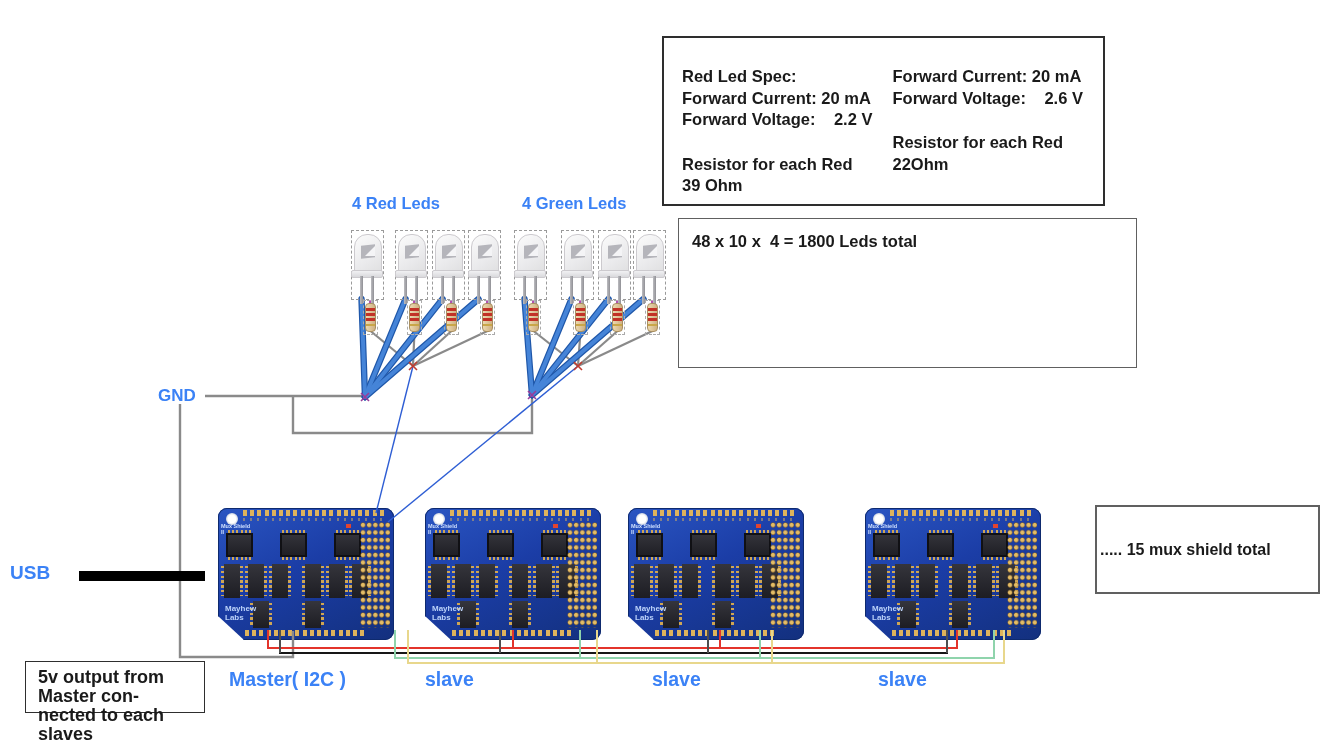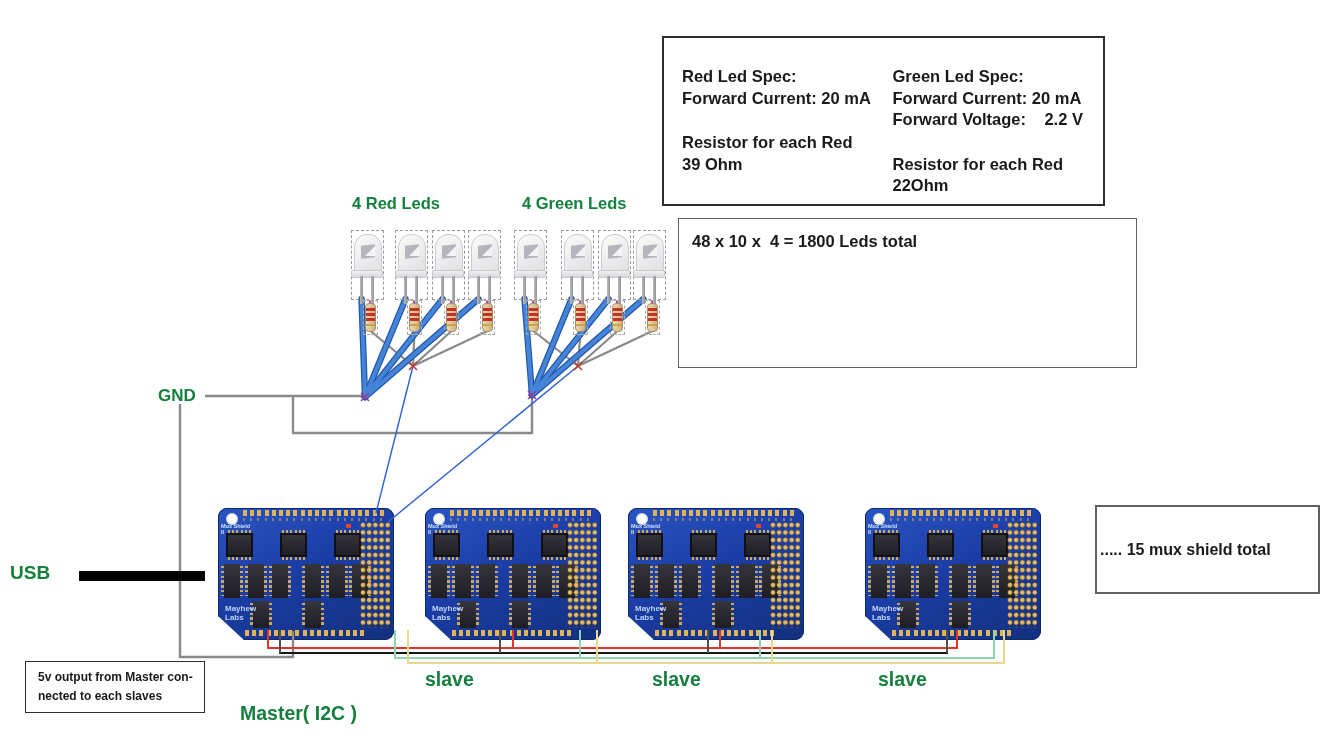--- a/index.html
+++ b/index.html
@@ -17,24 +17,24 @@
   .spec-col{width:223px;}
   .spec-line{font-size:16.5px;line-height:21.5px;font-weight:600;white-space:pre;}
   .spec-gap{height:23px;}
   .note-box{left:678px;top:218px;width:459px;height:150px;border:1.5px solid #606060;padding:13px 10px 0 13px;}
   .note-line{font-size:16.5px;font-weight:600;white-space:pre;}
   .note-line2{}
   .mux-box{left:1095px;top:505px;width:225px;height:89px;border:2px solid #606060;
            display:flex;align-items:center;padding-left:3px;}
   .mux-box .note-line{font-size:16px;}
   .pwr-box{left:25px;top:661px;width:180px;height:52px;border:1.6px solid #2e2e2e;padding:6px 0 0 12px;}
-  .pwr-line{font-size:12px;line-height:19px;font-weight:600;}
+  .pwr-line{font-size:18px;line-height:19px;font-weight:600;}
 
   
-  .lbl{position:absolute;font-weight:600;color:#15803d;}
+  .lbl{position:absolute;font-weight:600;color:#3b82f6;}
   .lbl-gnd{left:158px;top:386px;font-size:17px;}
   .lbl-usb{left:10px;top:562px;font-size:19px;}
   .lbl-redleds{left:352px;top:194px;font-size:16.5px;}
   .lbl-greenleds{left:522px;top:194px;font-size:16.5px;}
   .board-label{top:668px;font-size:19.5px;}
 
   
   .led-unit{position:absolute;width:34px;height:106px;}
   .dashbox{position:absolute;left:0;top:0;width:31px;height:68px;border:1px dashed #9a9a9a;}
   .dashbox-res{position:absolute;left:12px;top:70px;width:13px;height:33px;border:1px dashed #ababab;}
@@ -428,28 +428,28 @@
       </div>
     </div>
     </div>
 
   <div id="ui-layer">
 
     <div class="box spec-box">
       <div class="spec-col">
         <div class="spec-line">Red Led Spec:</div>
         <div class="spec-line">Forward Current: 20 mA</div>
+        <div class="spec-line">Forward Voltage:    2.2 V</div>
         <div class="spec-gap"></div>
         <div class="spec-line">Resistor for each Red</div>
         <div class="spec-line">39 Ohm</div>
       </div>
       <div class="spec-col">
-        <div class="spec-line">Green Led Spec:</div>
         <div class="spec-line">Forward Current: 20 mA</div>
-        <div class="spec-line">Forward Voltage:    2.2 V</div>
+        <div class="spec-line">Forward Voltage:    2.6 V</div>
         <div class="spec-gap"></div>
         <div class="spec-line">Resistor for each Red</div>
         <div class="spec-line">22Ohm</div>
       </div>
     </div>
 
     <div class="box note-box">
       <div class="note-line note-line2">48 x 10 x  4 = 1800 Leds total</div>
     </div>
 
@@ -459,19 +459,19 @@
 
     <div class="box pwr-box">
       <div class="pwr-line">5v output from Master con-</div>
       <div class="pwr-line">nected to each slaves</div>
     </div>
 
     <div class="lbl lbl-gnd">GND</div>
     <div class="lbl lbl-usb">USB</div>
     <div class="lbl lbl-redleds">4 Red Leds</div>
     <div class="lbl lbl-greenleds">4 Green Leds</div>
-  <div class="lbl board-label" style="left: 240px; margin-top: 34px;">Master( I2C )</div>
+  <div class="lbl board-label" style="left: 229px;">Master( I2C )</div>
       <div class="lbl board-label" style="left: 425px;">slave</div>
       <div class="lbl board-label" style="left: 652px;">slave</div>
       <div class="lbl board-label" style="left: 878px;">slave</div>
     </div>
 
 </div>
 
 </body></html>

